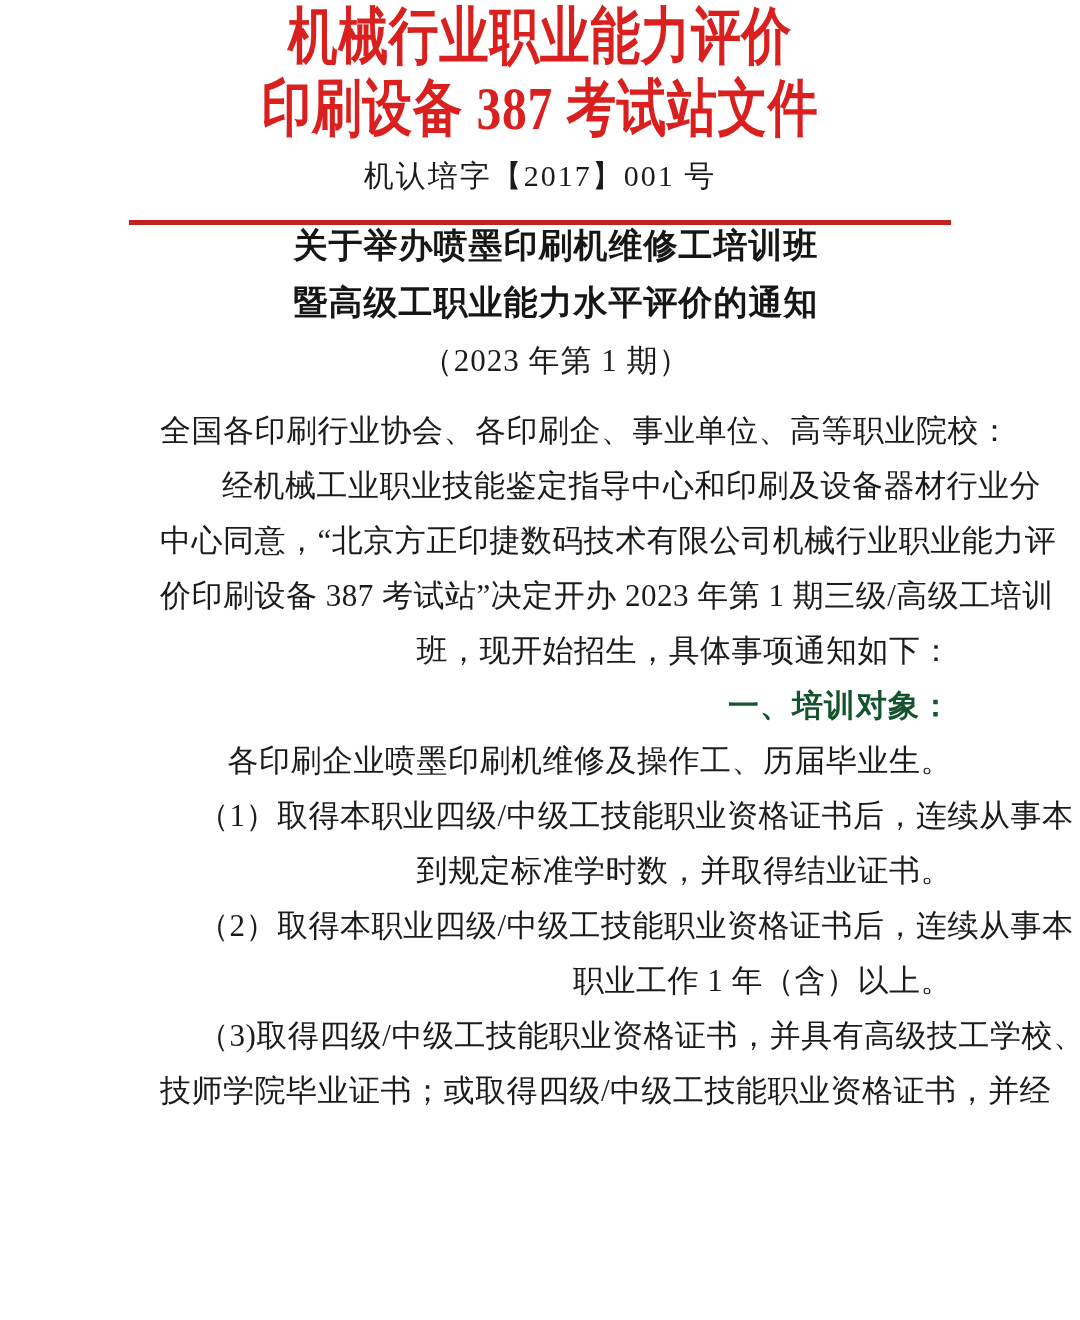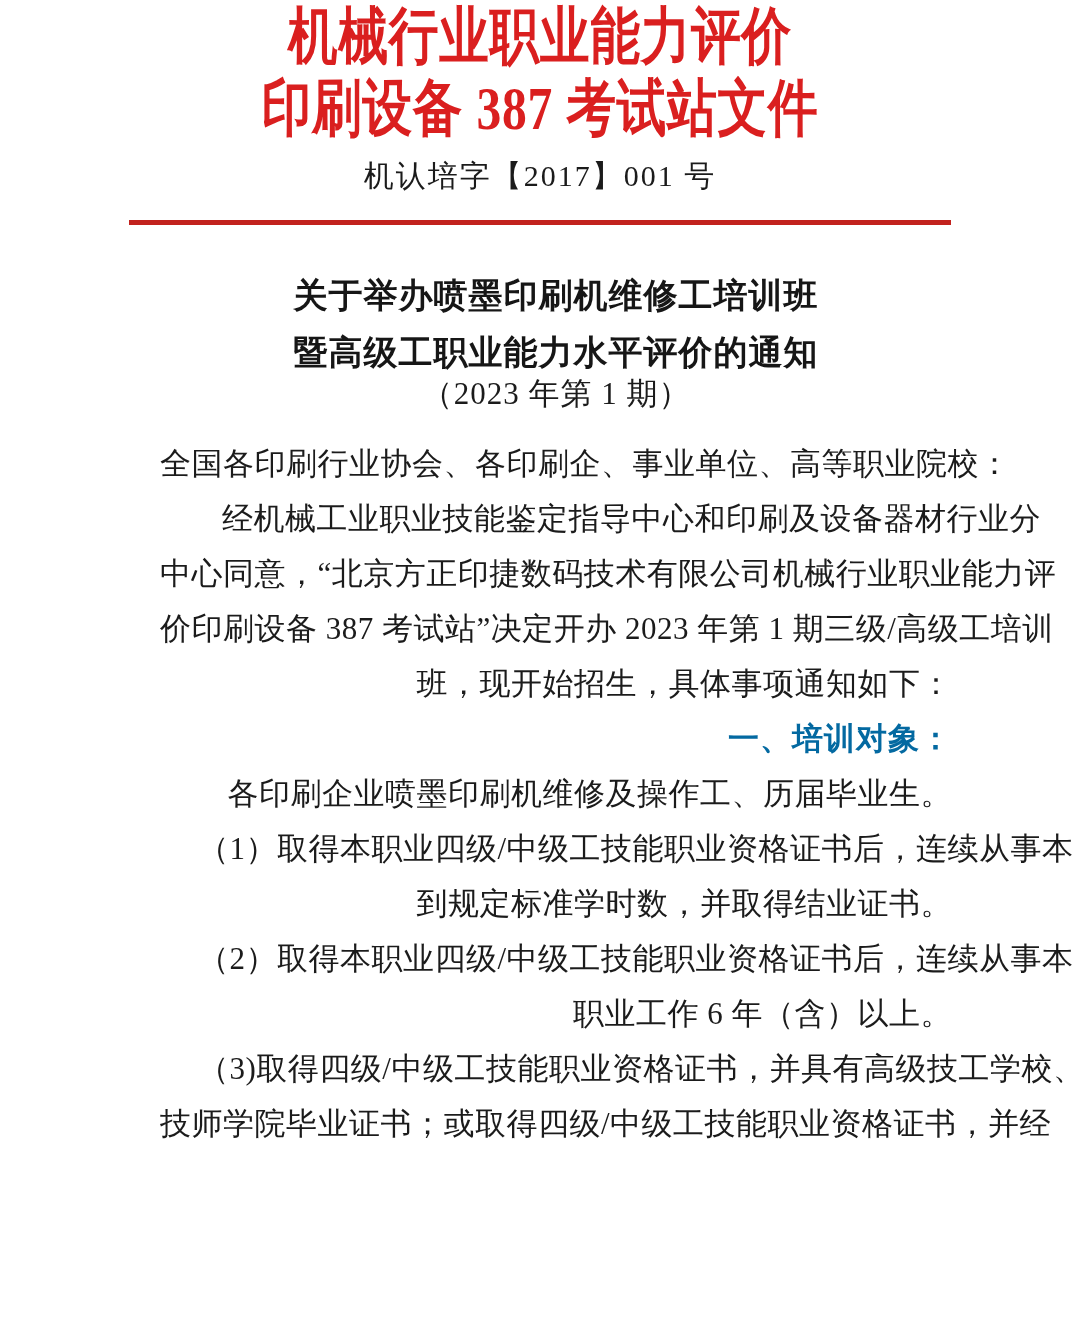--- a/index.html
+++ b/index.html
@@ -43,43 +43,43 @@
   }
   .notice-title {
     font-family: "Liberation Sans", "DejaVu Sans", sans-serif;
     font-weight: 600;
     font-size: 34px;
     line-height: 40px;
     text-align: center;
     letter-spacing: 1px;
     color: #161616;
   }
-  .nt-1 { margin-top: 50px; }
+  .nt-1 { }
   .nt-2 { margin-top: 17px; }
   .issue-line {
-    margin-top: 4px;
+    margin-top: 21px;
     font-size: 31px;
     line-height: 36px;
     text-align: center;
     letter-spacing: 1px;
   }
   .body-block { margin-top: 24px; text-align: right; }
   .body-line {
     font-size: 31px;
     line-height: 55px;
     letter-spacing: 0.5px;
     white-space: nowrap;
   }
   .section-heading {
     font-family: "Liberation Sans", "DejaVu Sans", sans-serif;
     font-weight: 700;
     font-size: 31px;
     line-height: 55px;
     letter-spacing: 1px;
-    color: #0369a1;
+    color: #14532d;
   }
   .ind2 { text-indent: 62px; }
   .ind1 { text-indent: 38px; }
 </style>
 </head>
 <body>
 
 <div class="page">
 
   <div class="header-block">
@@ -105,20 +105,20 @@
       <div class="body-line">班，现开始招生，具体事项通知如下：</div>
 
       <div class="section-heading">一、培训对象：</div>
       <div class="body-line ind2">各印刷企业喷墨印刷机维修及操作工、历届毕业生。</div>
 
 
       <div class="body-line ind1">（1）取得本职业四级/中级工技能职业资格证书后，连续从事本</div>
       <div class="body-line">到规定标准学时数，并取得结业证书。</div>
 
       <div class="body-line ind1">（2）取得本职业四级/中级工技能职业资格证书后，连续从事本</div>
-      <div class="body-line">职业工作 6 年（含）以上。</div>
+      <div class="body-line">职业工作 1 年（含）以上。</div>
 
       <div class="body-line ind1">（3)取得四级/中级工技能职业资格证书，并具有高级技工学校、</div>
       <div class="body-line">技师学院毕业证书；或取得四级/中级工技能职业资格证书，并经</div>
     </div>
 
   </div>
 </div>
 
 </body></html>

